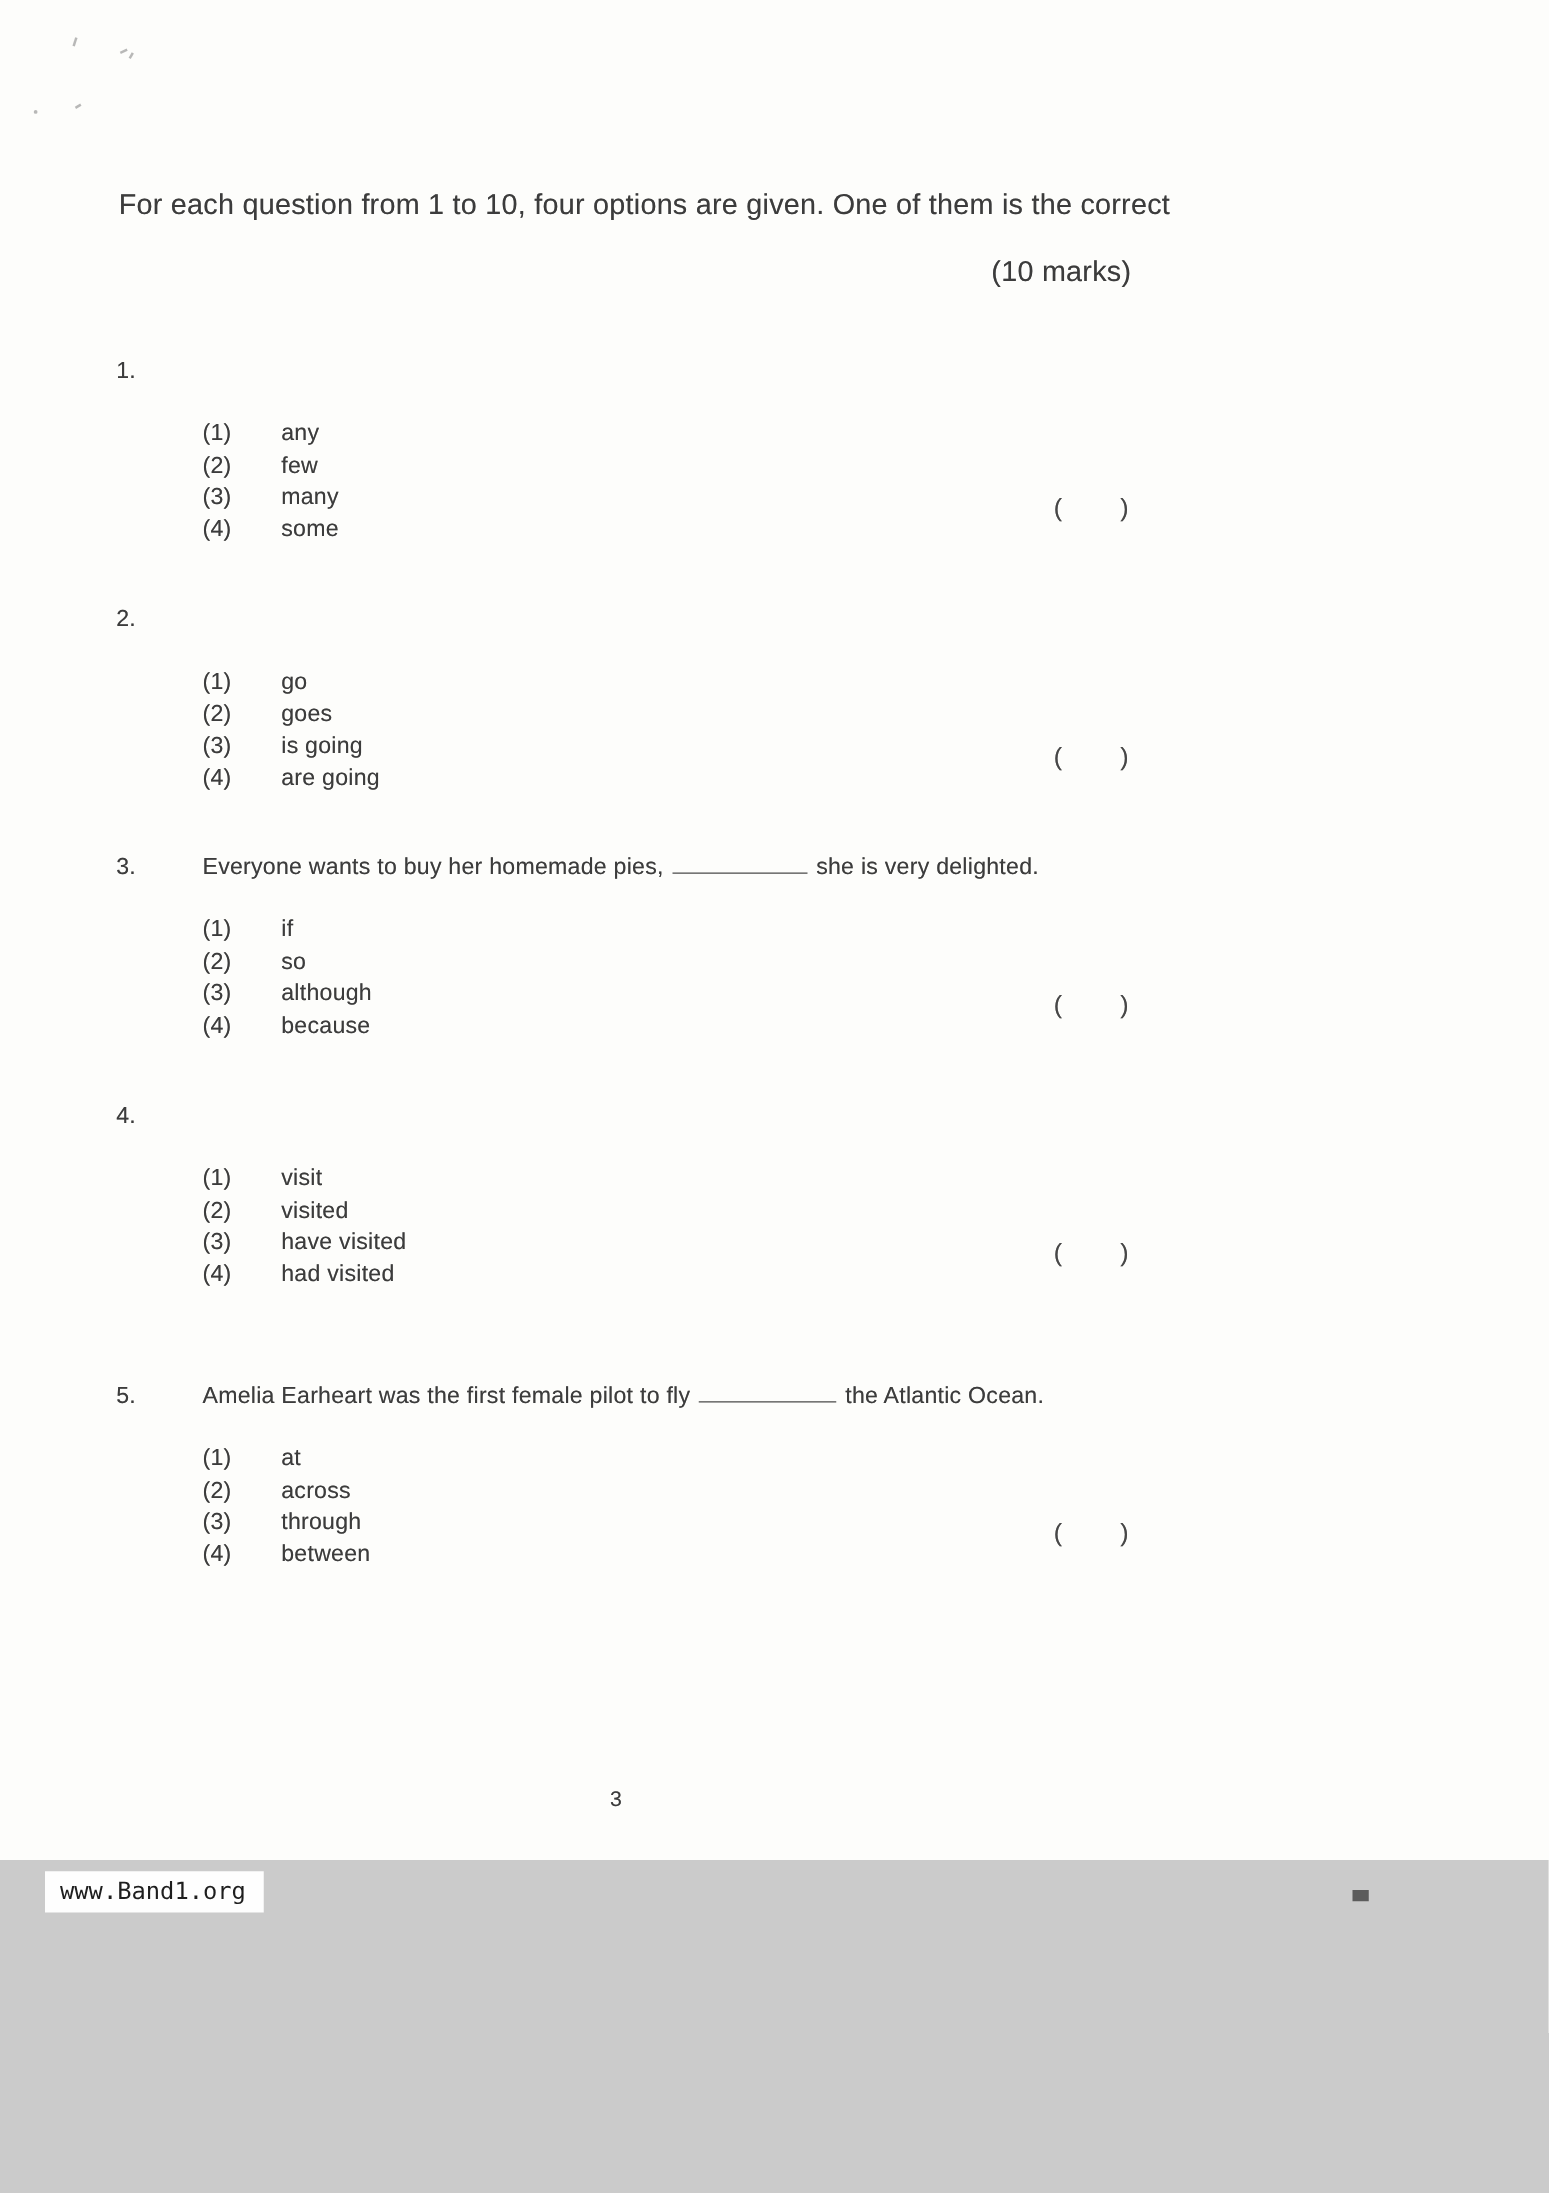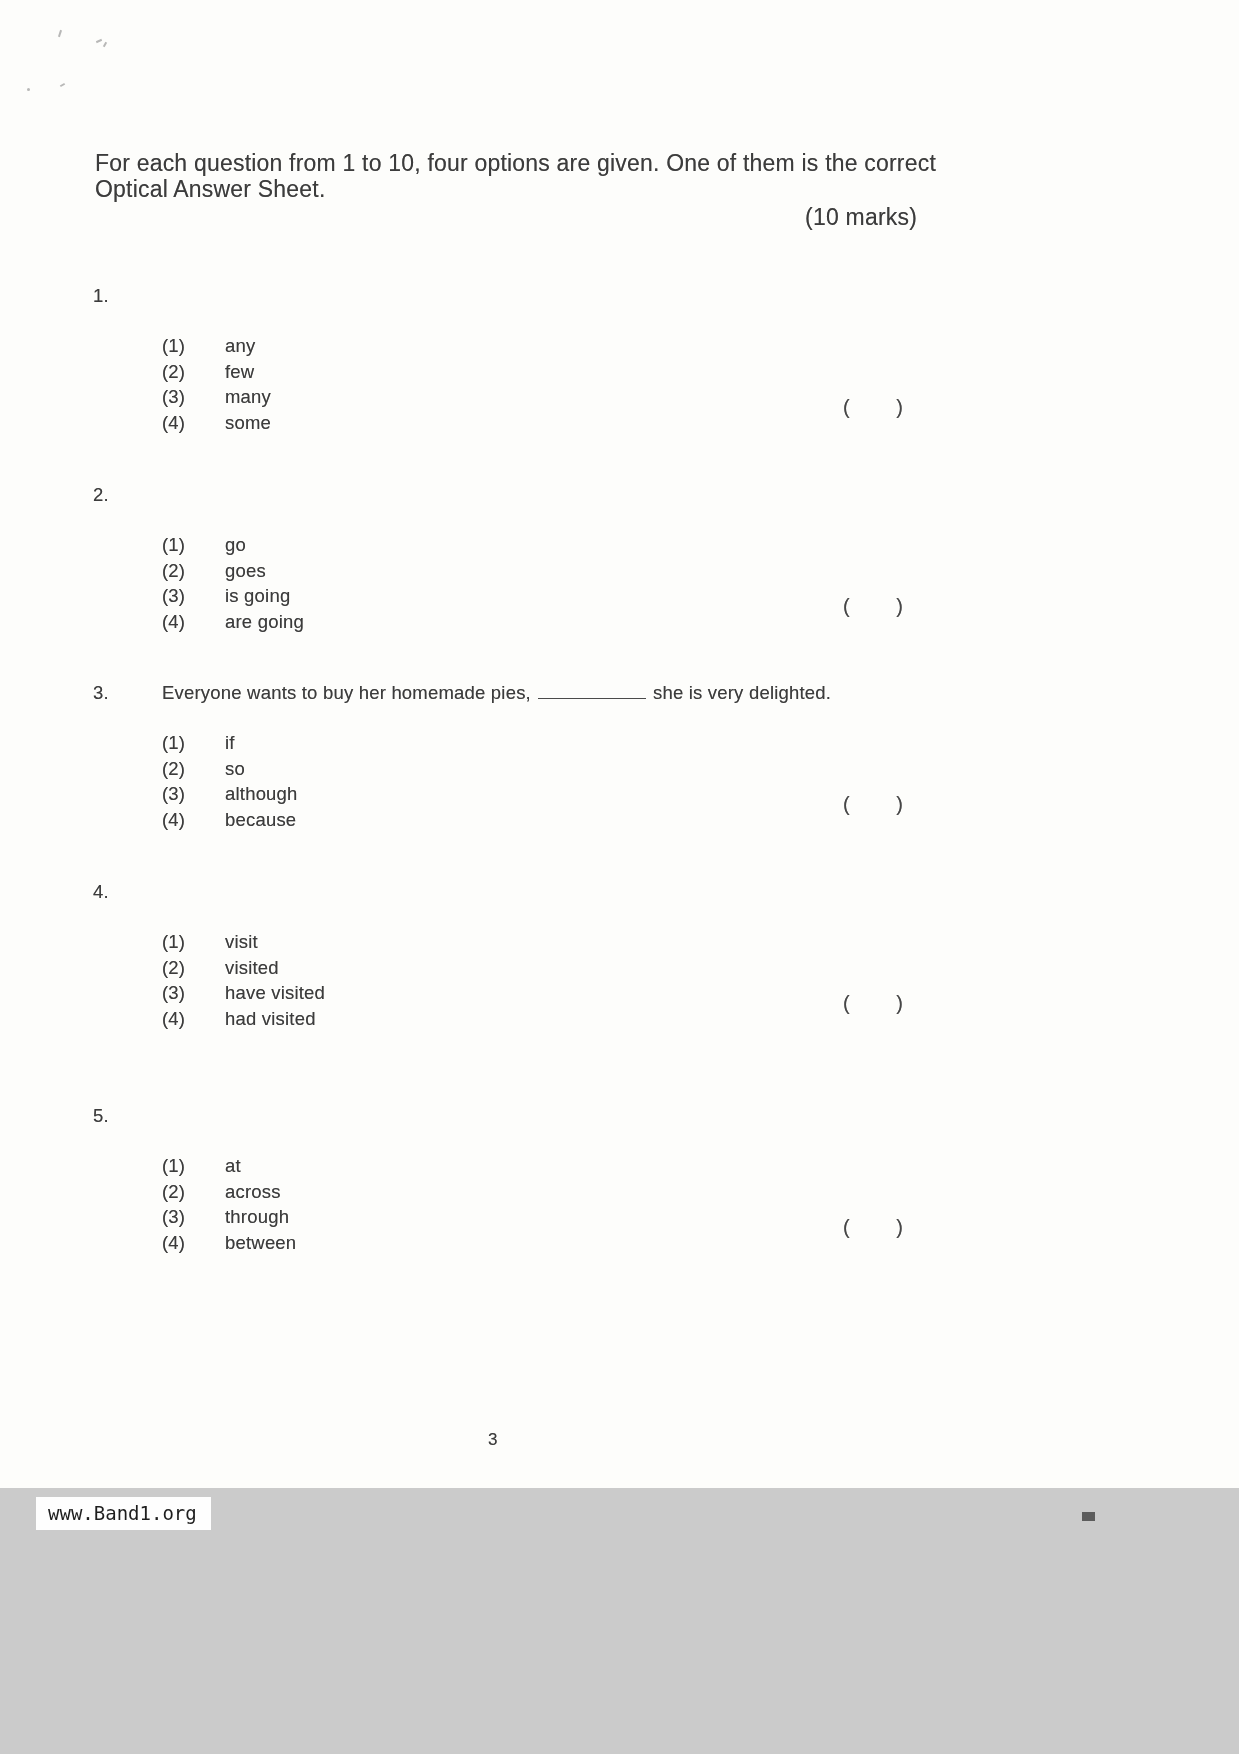--- a/index.html
+++ b/index.html
@@ -6,21 +6,21 @@
   body{
     width:1239px;height:1754px;position:relative;overflow:hidden;
     background:#fdfdfb;
     font-family:"Liberation Sans",sans-serif;
     color:#3c3c3c;
     text-shadow:0 0 .5px rgba(70,70,70,.55);
   }
   
   .instructions{position:absolute;left:95px;top:150px;width:822px;font-size:23px;line-height:26px;letter-spacing:.2px;}
   .instr-line{white-space:nowrap;}
-  .marks{position:absolute;right:0;top:54px;white-space:nowrap;}
+  .marks{position:absolute;right:12px;top:54px;white-space:nowrap;}
   
   .question{position:absolute;left:93px;width:832px;font-size:18.5px;letter-spacing:.2px;}
   .q-head{display:flex;line-height:26px;}
   .q-num{flex:0 0 69px;}
   .q-stem{white-space:nowrap;}
   .blank{display:inline-block;border-bottom:1.6px solid #4a4a4a;height:15px;margin:0 7px;vertical-align:baseline;}
   .options{position:relative;margin-left:69px;margin-top:24px;}
   .opt{display:flex;line-height:25.6px;}
   .opt-label{flex:0 0 63px;}
   .bracket{position:absolute;left:681px;top:63px;width:60px;display:flex;justify-content:space-between;font-size:20px;color:#474747;}
@@ -42,21 +42,20 @@
 <body>
 
 <div class="artifact a1"></div>
 <div class="artifact a2"></div>
 <div class="artifact a3"></div>
 <div class="artifact a4"></div>
 <div class="artifact a5"></div>
 
 <div class="instructions">
   <div class="instr-line">For each question from 1 to 10, four options are given. One of them is the correct</div>
-  <div class="instr-line">Optical Answer Sheet.</div>
   <div class="marks">(10 marks)</div>
 </div>
 
 <div class="question" style="top:283px;">
   <div class="q-head">
     <span class="q-num">1.</span>
   </div>
   <div class="options">
     <div class="opt">
         <span class="opt-label">(1)</span>
@@ -164,20 +163,23 @@
     <div class="bracket">
         <span>(</span>
         <span>)</span>
       </div>
   </div>
 </div>
 
 <div class="question" style="top:1103px;">
   <div class="q-head">
     <span class="q-num">5.</span>
+    <span class="q-stem">
+      <span>Amelia Earheart was the first female pilot to fly</span><span class="blank" style="width:110px;"></span><span>the Atlantic Ocean.</span>
+    </span>
   </div>
   <div class="options">
     <div class="opt">
         <span class="opt-label">(1)</span>
         <span>at</span>
       </div>
     <div class="opt">
         <span class="opt-label">(2)</span>
         <span>across</span>
       </div>

